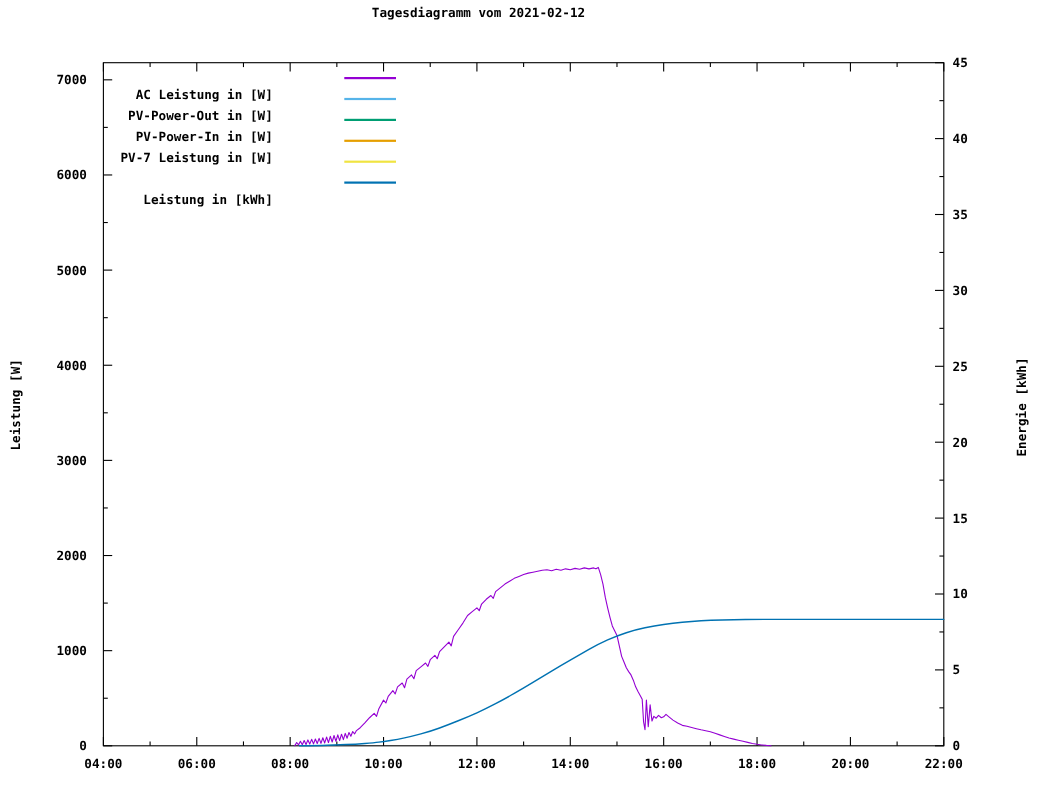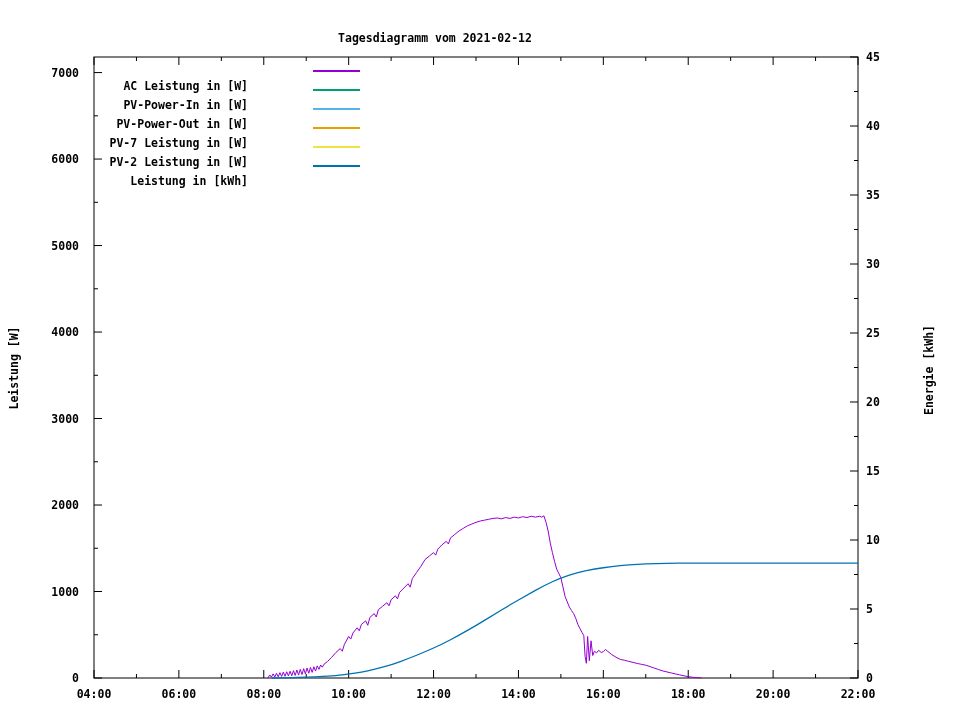--- a/index.html
+++ b/index.html
@@ -2,21 +2,21 @@
 <html><head>
 <meta charset="utf-8">
 <style>
   html,body{margin:0;padding:0;background:#ffffff;}
   .stage{
     position:relative;width:960px;height:720px;background:#ffffff;overflow:hidden;
     font-family:"DejaVu Sans Mono","Liberation Mono",monospace;
     font-weight:bold;font-size:11.5px;color:#000;
   }
   .title{
-    position:absolute;top:31px;left:435px;transform:translateX(-50%);
+    position:absolute;top:4px;left:435px;transform:translateX(-50%);
     white-space:nowrap;
   }
   .ylabel{position:absolute;white-space:nowrap;}
   .ylabel.left{top:368px;left:14px;transform:translate(-50%,-50%) rotate(-90deg);}
   .ylabel.right{top:370px;left:929px;transform:translate(-50%,-50%) rotate(-90deg);}
   svg#plot{position:absolute;left:0;top:0;}
   svg text{
     font-family:"DejaVu Sans Mono","Liberation Mono",monospace;
     font-weight:bold;font-size:11.5px;fill:#000;
   }
@@ -146,33 +146,32 @@
       <path d="M268.02222222222224 677.8270194986072 L269.72 674.9728412256268 L271.4177777777778 677.1350974930363 L273.1155555555556 673.8484679665738 L274.81333333333333 676.9621169916435 L276.5111111111112 673.2430362116992 L278.20888888888885 676.7891364902507 L279.9066666666667 672.6376044568245 L281.6044444444444 676.4431754874652 L283.3022222222222 672.1186629526462 L285 676.2701949860724 L286.6977777777778 671.7727019498607 L288.3955555555556 675.9242339832869 L290.0933333333333 671.2537604456825 L291.79111111111115 675.7512534818942 L293.4888888888888 670.6483286908078 L295.18666666666667 675.4052924791087 L296.8844444444444 670.0428969359332 L298.5822222222222 675.0593314763231 L300.28 669.3509749303621 L301.97777777777776 674.5403899721448 L303.67555555555555 668.6590529247911 L305.37333333333333 673.8484679665738 L307.0711111111111 668.0536211699165 L308.7688888888889 673.2430362116992 L310.46666666666664 667.4481894150418 L312.1644444444445 672.3781337047353 L313.8622222222222 666.7562674094708 L315.56000000000006 671.0807799442897 L317.25777777777773 665.891364902507 L318.95555555555563 669.3509749303621 L320.6533333333333 665.0264623955431 L322.35111111111115 667.1887186629526 L324.0488888888889 664.1615598885794 L327.44444444444446 661.566852367688 L331.68888888888887 657.2423398328691 L335.9333333333333 652.4853760445683 L340.1777777777778 648.5933147632312 L342.29999999999995 651.1880222841226 L344.4222222222222 644.2688022284123 L348.66666666666663 636.4846796657382 L350.78888888888895 639.0793871866296 L352.9111111111111 633.025069637883 L357.1555555555555 627.8356545961003 L359.27777777777777 630.8628133704735 L361.40000000000003 624.3760445682451 L365.64444444444445 620.91643454039 L367.76666666666665 625.240947075209 L369.8888888888889 617.4568245125348 L374.1333333333333 613.5647632311977 L376.2555555555556 617.0243732590529 L378.37777777777774 609.6727019498608 L382.62222222222226 606.2130919220056 L386.8666666666667 602.7534818941504 L388.9888888888888 605.7806406685237 L391.1111111111111 599.7263231197771 L395.35555555555555 595.8342618384402 L397.4777777777778 598.8614206128134 L399.59999999999997 592.374651810585 L403.8444444444445 588.050139275766 L408.0888888888889 583.7256267409471 L410.21111111111105 587.1852367688023 L412.3333333333333 578.5362116991644 L416.5777777777778 572.4818941504178 L420.8222222222222 566.4275766016713 L422.94444444444446 562.9679665738162 L425.0666666666667 559.508356545961 L429.31111111111113 556.0487465181059 L433.55555555555554 552.5891364902507 L435.6777777777778 555.183844011142 L437.79999999999995 549.1295264623956 L442.0444444444444 544.8050139275766 L446.28888888888895 541.3454038997214 L448.4111111111111 543.9401114206128 L450.53333333333336 537.8857938718663 L454.77777777777777 534.4261838440111 L459.0222222222222 530.966573816156 L463.26666666666665 528.3718662952647 L467.5111111111112 525.7771587743732 L471.7555555555556 524.0473537604457 L476 522.3175487465181 L480.2444444444444 521.0201949860724 L484.4888888888888 520.1552924791087 L488.73333333333335 519.2903899721448 L492.9777777777778 518.425487465181 L497.22222222222223 517.9930362116992 L501.46666666666664 518.8579387186629 L505.71111111111105 517.5605849582173 L509.9555555555556 518.425487465181 L514.2 517.1281337047353 L518.4444444444445 517.9930362116992 L522.6888888888889 516.6956824512534 L526.9333333333333 517.5605849582173 L531.1777777777778 516.2632311977716 L535.4222222222222 517.1281337047353 L539.6666666666667 516.2632311977716 L541.788888888889 517.1281337047353 L543.911111111111 515.8307799442897 L546.0333333333333 522.3175487465181 L548.1555555555556 530.966573816156 L550.2777777777778 543.075208913649 L552.4000000000001 552.5891364902507 L554.5222222222221 561.2381615598886 L556.6444444444444 569.0222841225627 L558.7666666666667 573.3467966573817 L560.8888888888889 577.6713091922005 L563.0111111111112 587.1852367688023 L565.1333333333333 596.6991643454039 L567.2555555555556 601.8885793871866 L569.3777777777777 607.0779944289693 L571.5 610.5376044568245 L573.6222222222223 613.5647632311977 L575.7444444444444 618.3217270194987 L577.8666666666667 624.3760445682451 L579.9888888888888 628.700557103064 L582.1111111111111 632.5926183844011 L583.8088888888889 635.6197771587744 L585.0822222222222 656.3774373259052 L586.3555555555556 663.2966573816155 L587.6288888888889 636.4846796657382 L589.3266666666666 660.7019498607242 L591.0244444444445 640.8091922005572 L592.7222222222222 655.5125348189415 L594.42 651.1880222841226 L596.5422222222222 652.9178272980502 L598.6644444444445 650.3231197771588 L601.211111111111 652.4853760445683 L603.3333333333333 651.6204735376044 L605.4555555555555 649.458217270195 L607.5777777777779 651.1880222841226 L611.8222222222222 654.6476323119778 L616.0666666666667 657.2423398328691 L620.311111111111 659.4045961002786 L624.5555555555555 660.2694986072423 L628.8000000000001 661.3938718662953 L633.0444444444444 662.4317548746518 L637.2888888888889 663.4696378830083 L641.5333333333333 664.3345403899722 L645.7777777777778 665.1994428969359 L650.0222222222224 666.583286908078 L654.2666666666667 668.0536211699165 L658.5111111111112 669.5239554317549 L662.7555555555555 670.9077994428969 L667 671.9456824512534 L671.2444444444445 672.9835654596101 L675.4888888888888 673.9349582172702 L679.7333333333333 674.8863509749303 L683.9777777777776 675.8377437325905 L688.2222222222222 676.6161559888579 L692.4666666666667 677.2215877437326 L696.7111111111111 677.6540389972145 L700.9555555555556 677.9135097493037" fill="none" stroke="#9400d3" stroke-width="1" stroke-linejoin="round" stroke-linecap="round"></path>
       <path d="M272.26666666666665 678 Q289.2444444444444 677.724 297.73333333333335 677.4480000000001 Q306.22222222222223 677.172 314.7111111111111 676.896 Q323.20000000000005 676.62 331.6888888888889 675.9300000000001 Q340.1777777777778 675.24 344.4222222222222 674.688 Q348.66666666666663 674.136 355.0333333333333 673.17 Q361.40000000000003 672.204 367.76666666666665 670.824 Q374.1333333333333 669.444 382.6222222222222 667.1669999999999 Q391.1111111111111 664.89 399.6 661.785 Q408.0888888888889 658.68 416.5777777777778 655.23 Q425.0666666666667 651.78 433.55555555555554 647.985 Q442.0444444444444 644.19 450.5333333333333 639.705 Q459.0222222222222 635.22 467.51111111111106 630.3900000000001 Q476 625.5600000000001 484.48888888888894 620.385 Q492.9777777777778 615.21 501.4666666666667 610.0350000000001 Q509.9555555555556 604.86 518.4444444444445 600.03 Q526.9333333333333 595.2 535.4222222222222 590.37 Q543.911111111111 585.54 552.4 581.745 Q560.8888888888889 577.95 569.3777777777777 575.19 Q577.8666666666667 572.43 586.3555555555556 570.7049999999999 Q594.8444444444444 568.98 603.3333333333333 567.738 Q611.8222222222222 566.496 620.3111111111111 565.668 Q628.8000000000001 564.84 637.288888888889 564.357 Q645.7777777777778 563.874 656.3888888888889 563.598 Q667 563.322 677.6111111111111 563.184 Q688.2222222222222 563.046 709.4444444444443 563.046 Q730.6666666666666 563.046 751.8888888888889 563.046 Q773.1111111111111 563.046 794.3333333333333 563.046 Q815.5555555555555 563.046 836.7777777777778 563.046 L858 563.046" fill="none" stroke="#0072b2" stroke-width="1.3" stroke-linejoin="round" stroke-linecap="round"></path>
     </svg>
 
   <div class="legend">
     <div class="legend-row">
       <span class="legend-label">AC Leistung in [W]</span>
       <span class="legend-swatch" style="background: rgb(148, 0, 211);"></span>
     </div>
     <div class="legend-row">
+      <span class="legend-label">PV-Power-Out in [W]</span>
+      <span class="legend-swatch" style="background: rgb(86, 180, 233);"></span>
+    </div>
+    <div class="legend-row">
       <span class="legend-label">PV-Power-In in [W]</span>
       <span class="legend-swatch" style="background: rgb(0, 158, 115);"></span>
-    </div>
-    <div class="legend-row">
-      <span class="legend-label">PV-Power-Out in [W]</span>
-      <span class="legend-swatch" style="background: rgb(86, 180, 233);"></span>
     </div>
     <div class="legend-row">
       <span class="legend-label">PV-7 Leistung in [W]</span>
       <span class="legend-swatch" style="background: rgb(230, 159, 0);"></span>
     </div>
     <div class="legend-row">
-      <span class="legend-label">PV-2 Leistung in [W]</span>
       <span class="legend-swatch" style="background: rgb(240, 228, 66);"></span>
     </div>
     <div class="legend-row">
       <span class="legend-label">Leistung in [kWh]</span>
       <span class="legend-swatch" style="background: rgb(0, 114, 178);"></span>
     </div>
   </div>
 
 </div>
 

